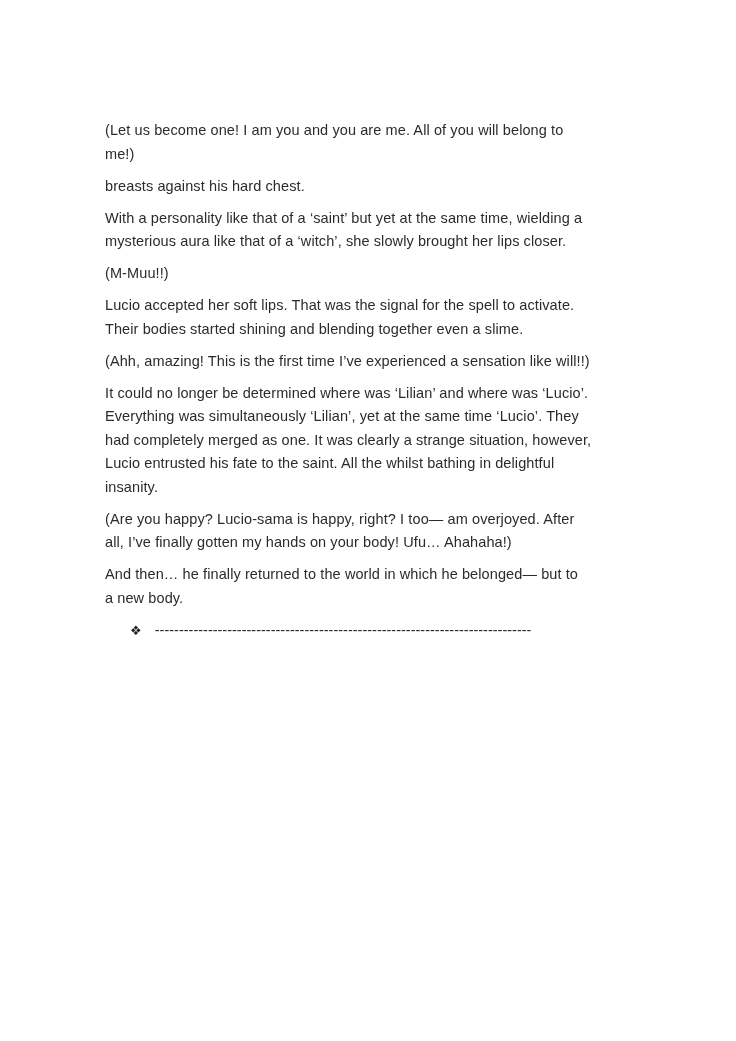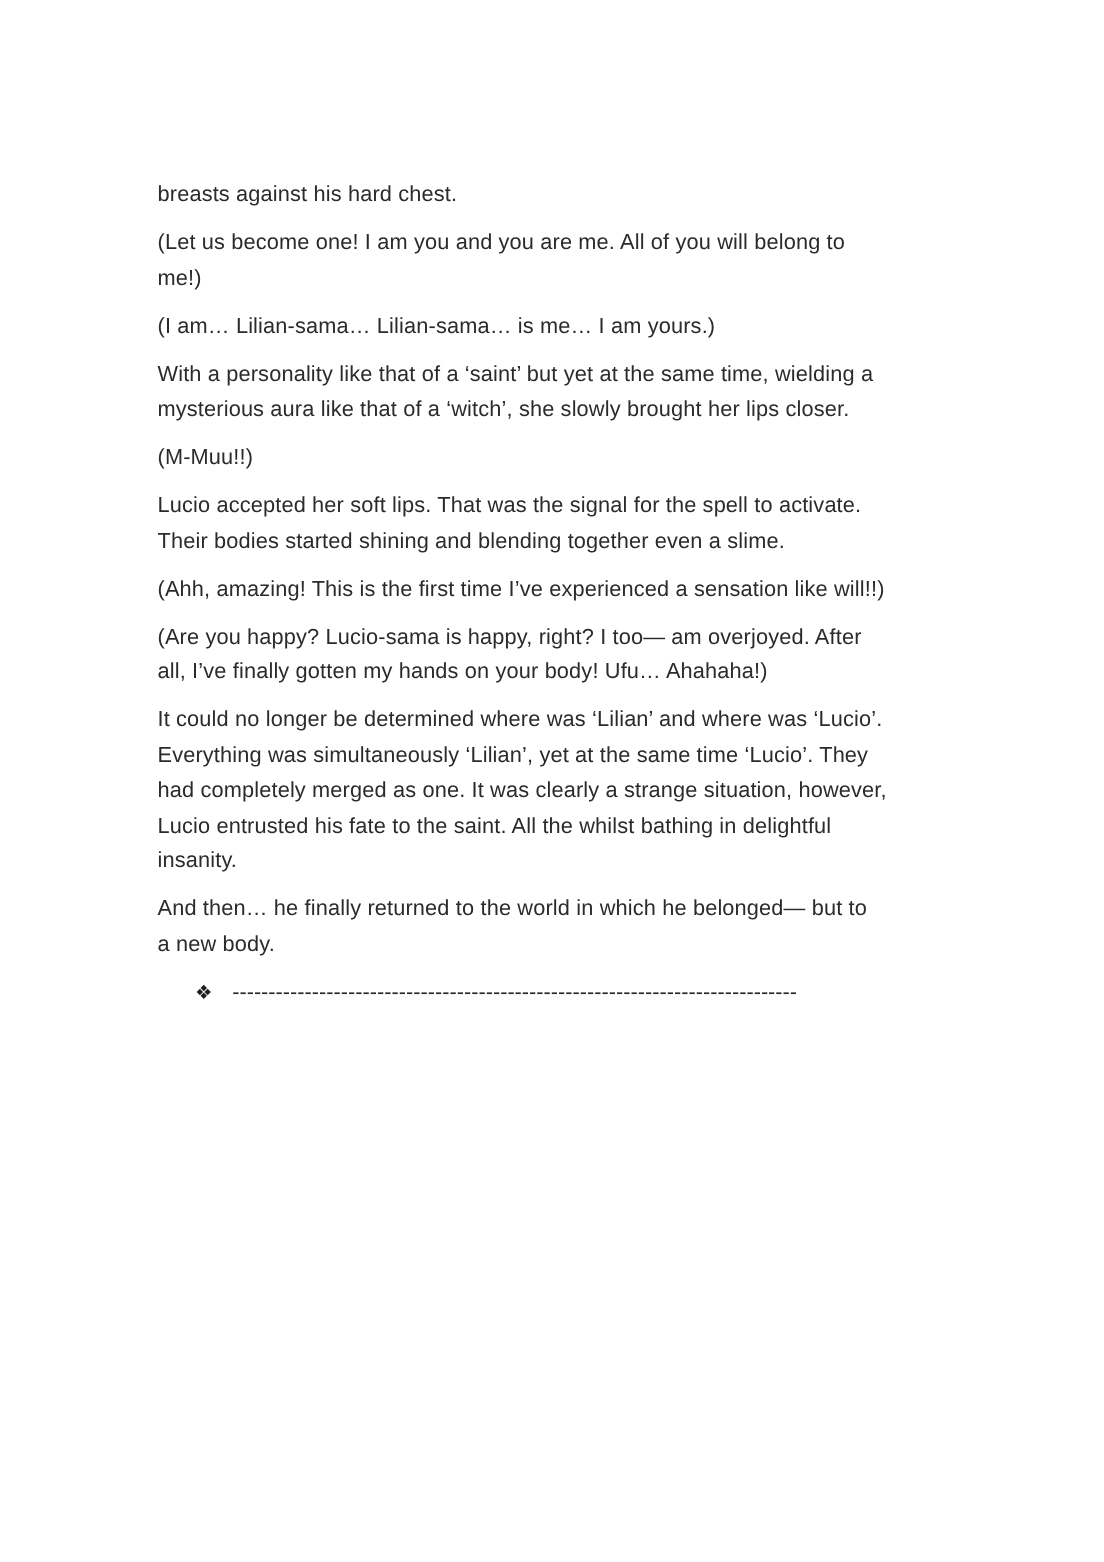--- a/index.html
+++ b/index.html
@@ -49,34 +49,33 @@
     line-height: 23.5px;
     letter-spacing: 0;
     color: #2b2b2b;
   }
 </style>
 </head>
 <body>
 
 <div class="page">
   <div class="doc-body" id="doc-body">
-      <p class="para"><span>breasts against his hard chest.</span></p>
       <p class="para"><span>(Let us become one! I am you and you are me. All of you will belong to
 me!)</span></p>
-      <p class="para"><span>(I am… Lilian-sama… Lilian-sama… is me… I am yours.)</span></p>
+      <p class="para"><span>breasts against his hard chest.</span></p>
       <p class="para"><span>With a personality like that of a ‘saint’ but yet at the same time, wielding a
 mysterious aura like that of a ‘witch’, she slowly brought her lips closer.</span></p>
       <p class="para"><span>(M-Muu!!)</span></p>
       <p class="para"><span>Lucio accepted her soft lips. That was the signal for the spell to activate.
 Their bodies started shining and blending together even a slime.</span></p>
       <p class="para"><span>(Ahh, amazing! This is the first time I’ve experienced a sensation like will!!)</span></p>
-      <p class="para"><span>(Are you happy? Lucio-sama is happy, right? I too— am overjoyed. After
-all, I’ve finally gotten my hands on your body! Ufu… Ahahaha!)</span></p>
       <p class="para"><span>It could no longer be determined where was ‘Lilian’ and where was ‘Lucio’.
 Everything was simultaneously ‘Lilian’, yet at the same time ‘Lucio’. They
 had completely merged as one. It was clearly a strange situation, however,
 Lucio entrusted his fate to the saint. All the whilst bathing in delightful
 insanity.</span></p>
+      <p class="para"><span>(Are you happy? Lucio-sama is happy, right? I too— am overjoyed. After
+all, I’ve finally gotten my hands on your body! Ufu… Ahahaha!)</span></p>
       <p class="para"><span>And then… he finally returned to the world in which he belonged— but to
 a new body.</span></p>
       <p class="para bullet-para"><span class="bullet">❖</span><span class="dashes">------------------------------------------------------------------------------</span></p>
     </div>
 </div>
 
 </body></html>

